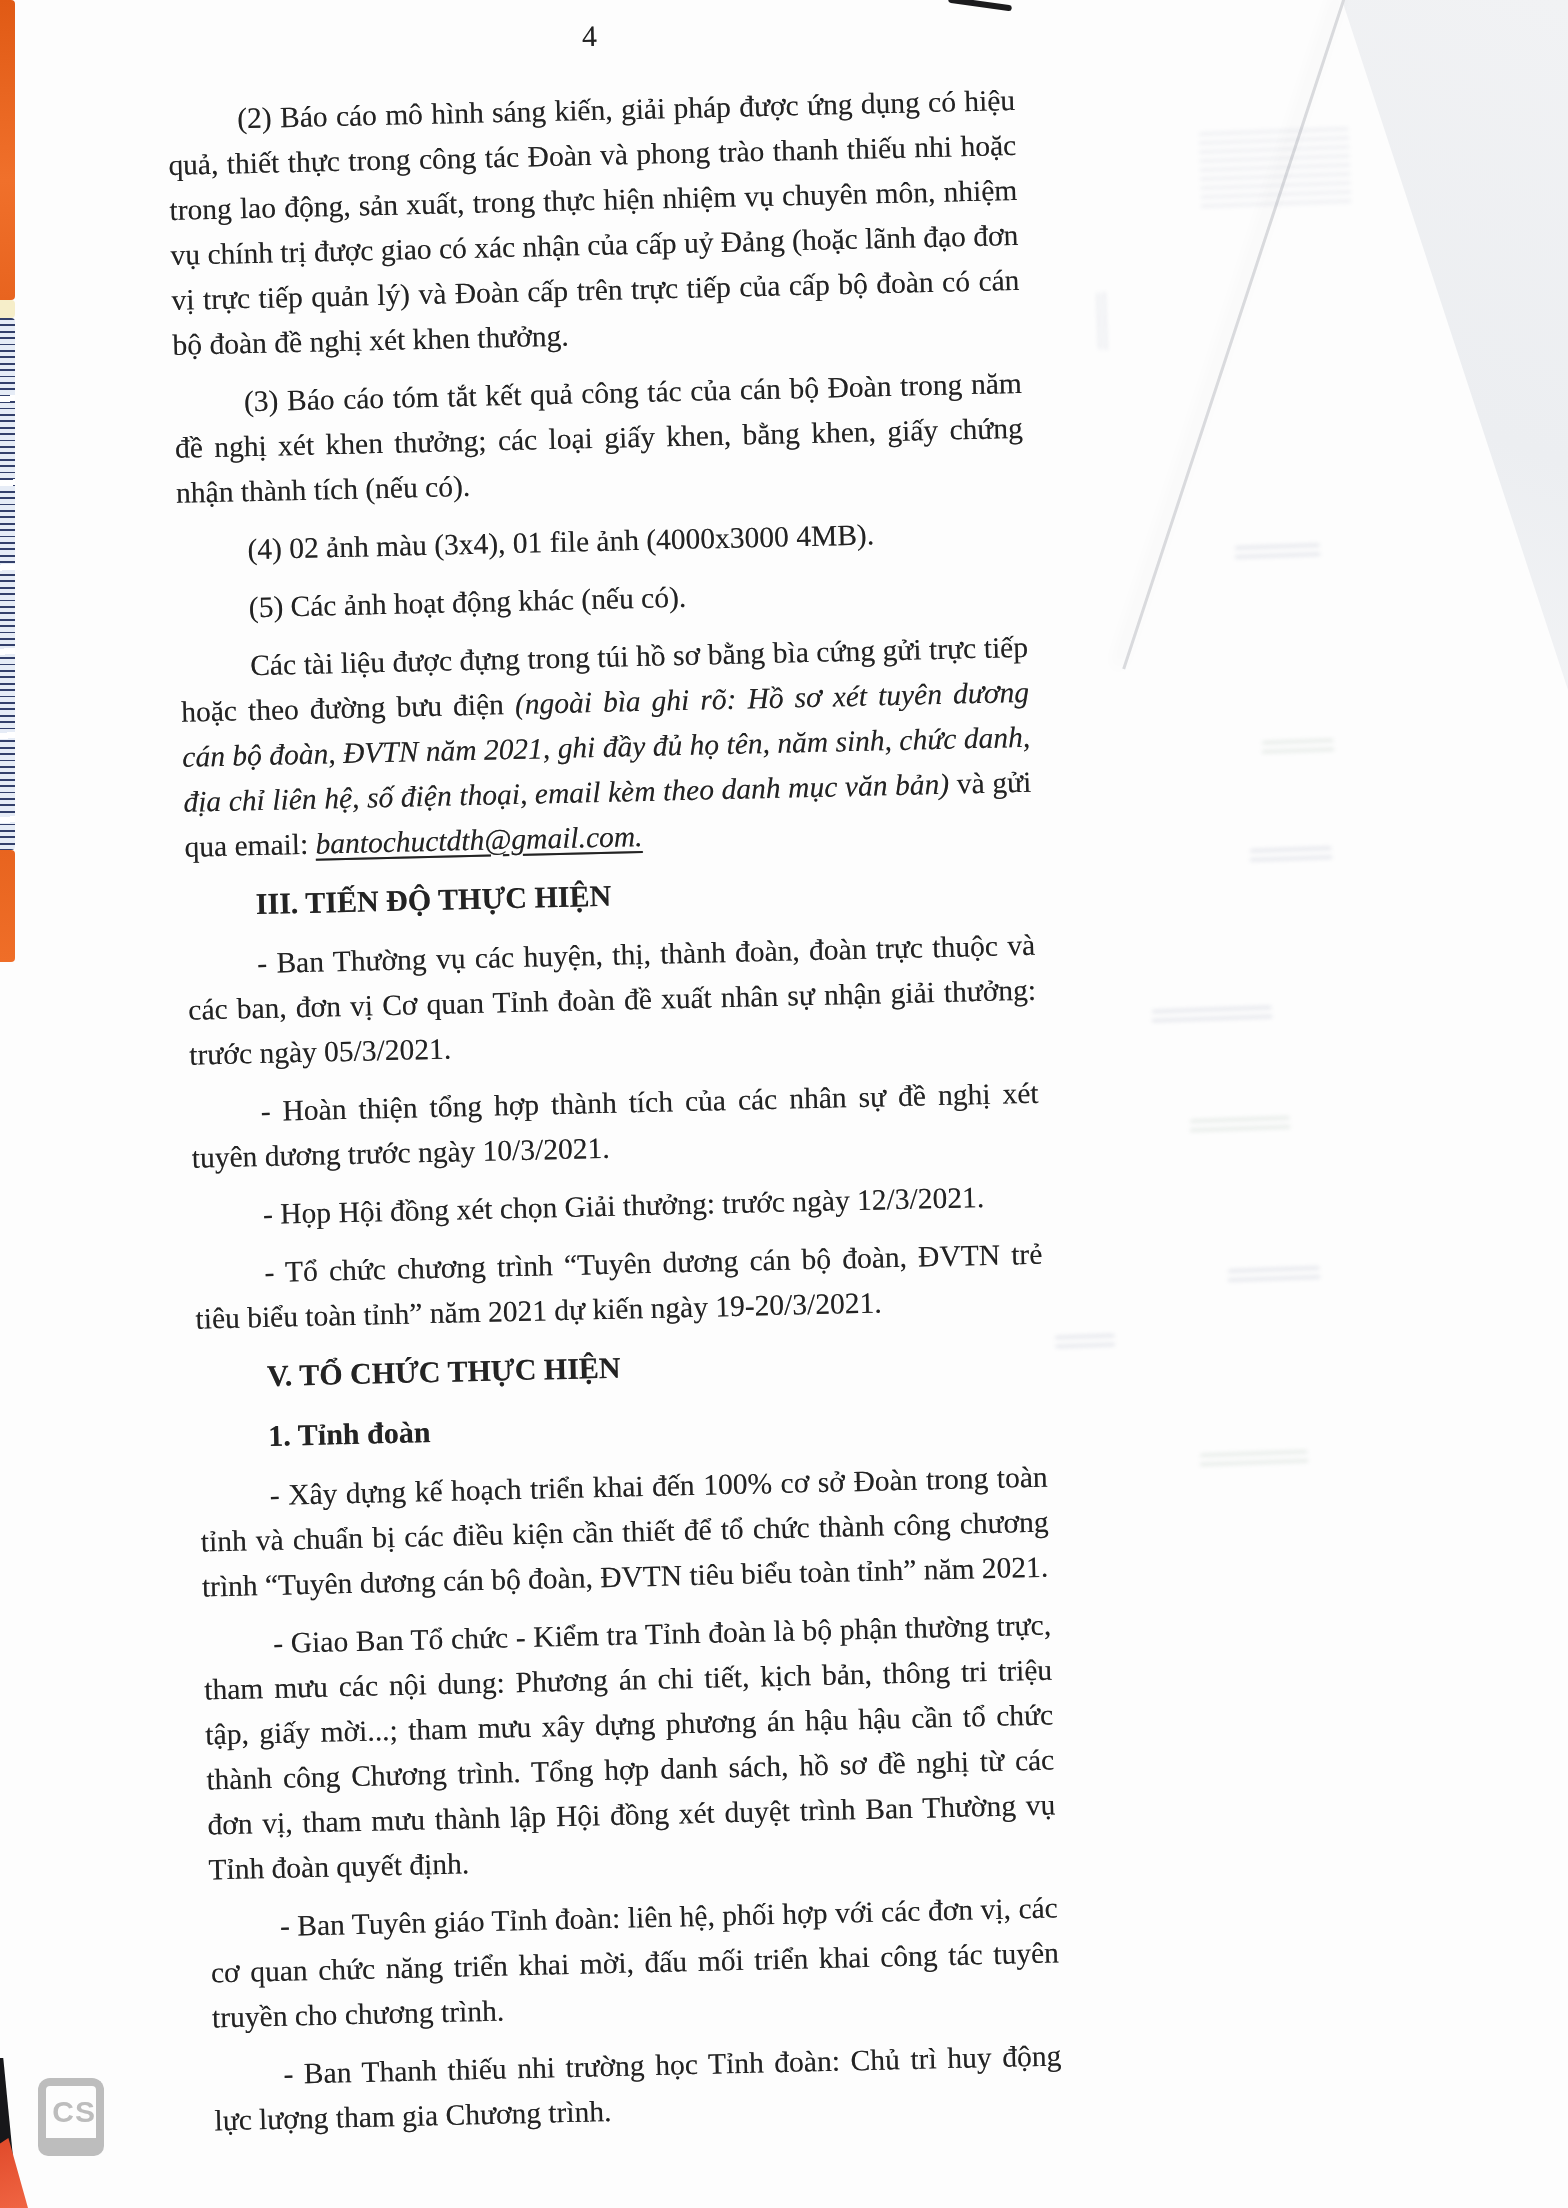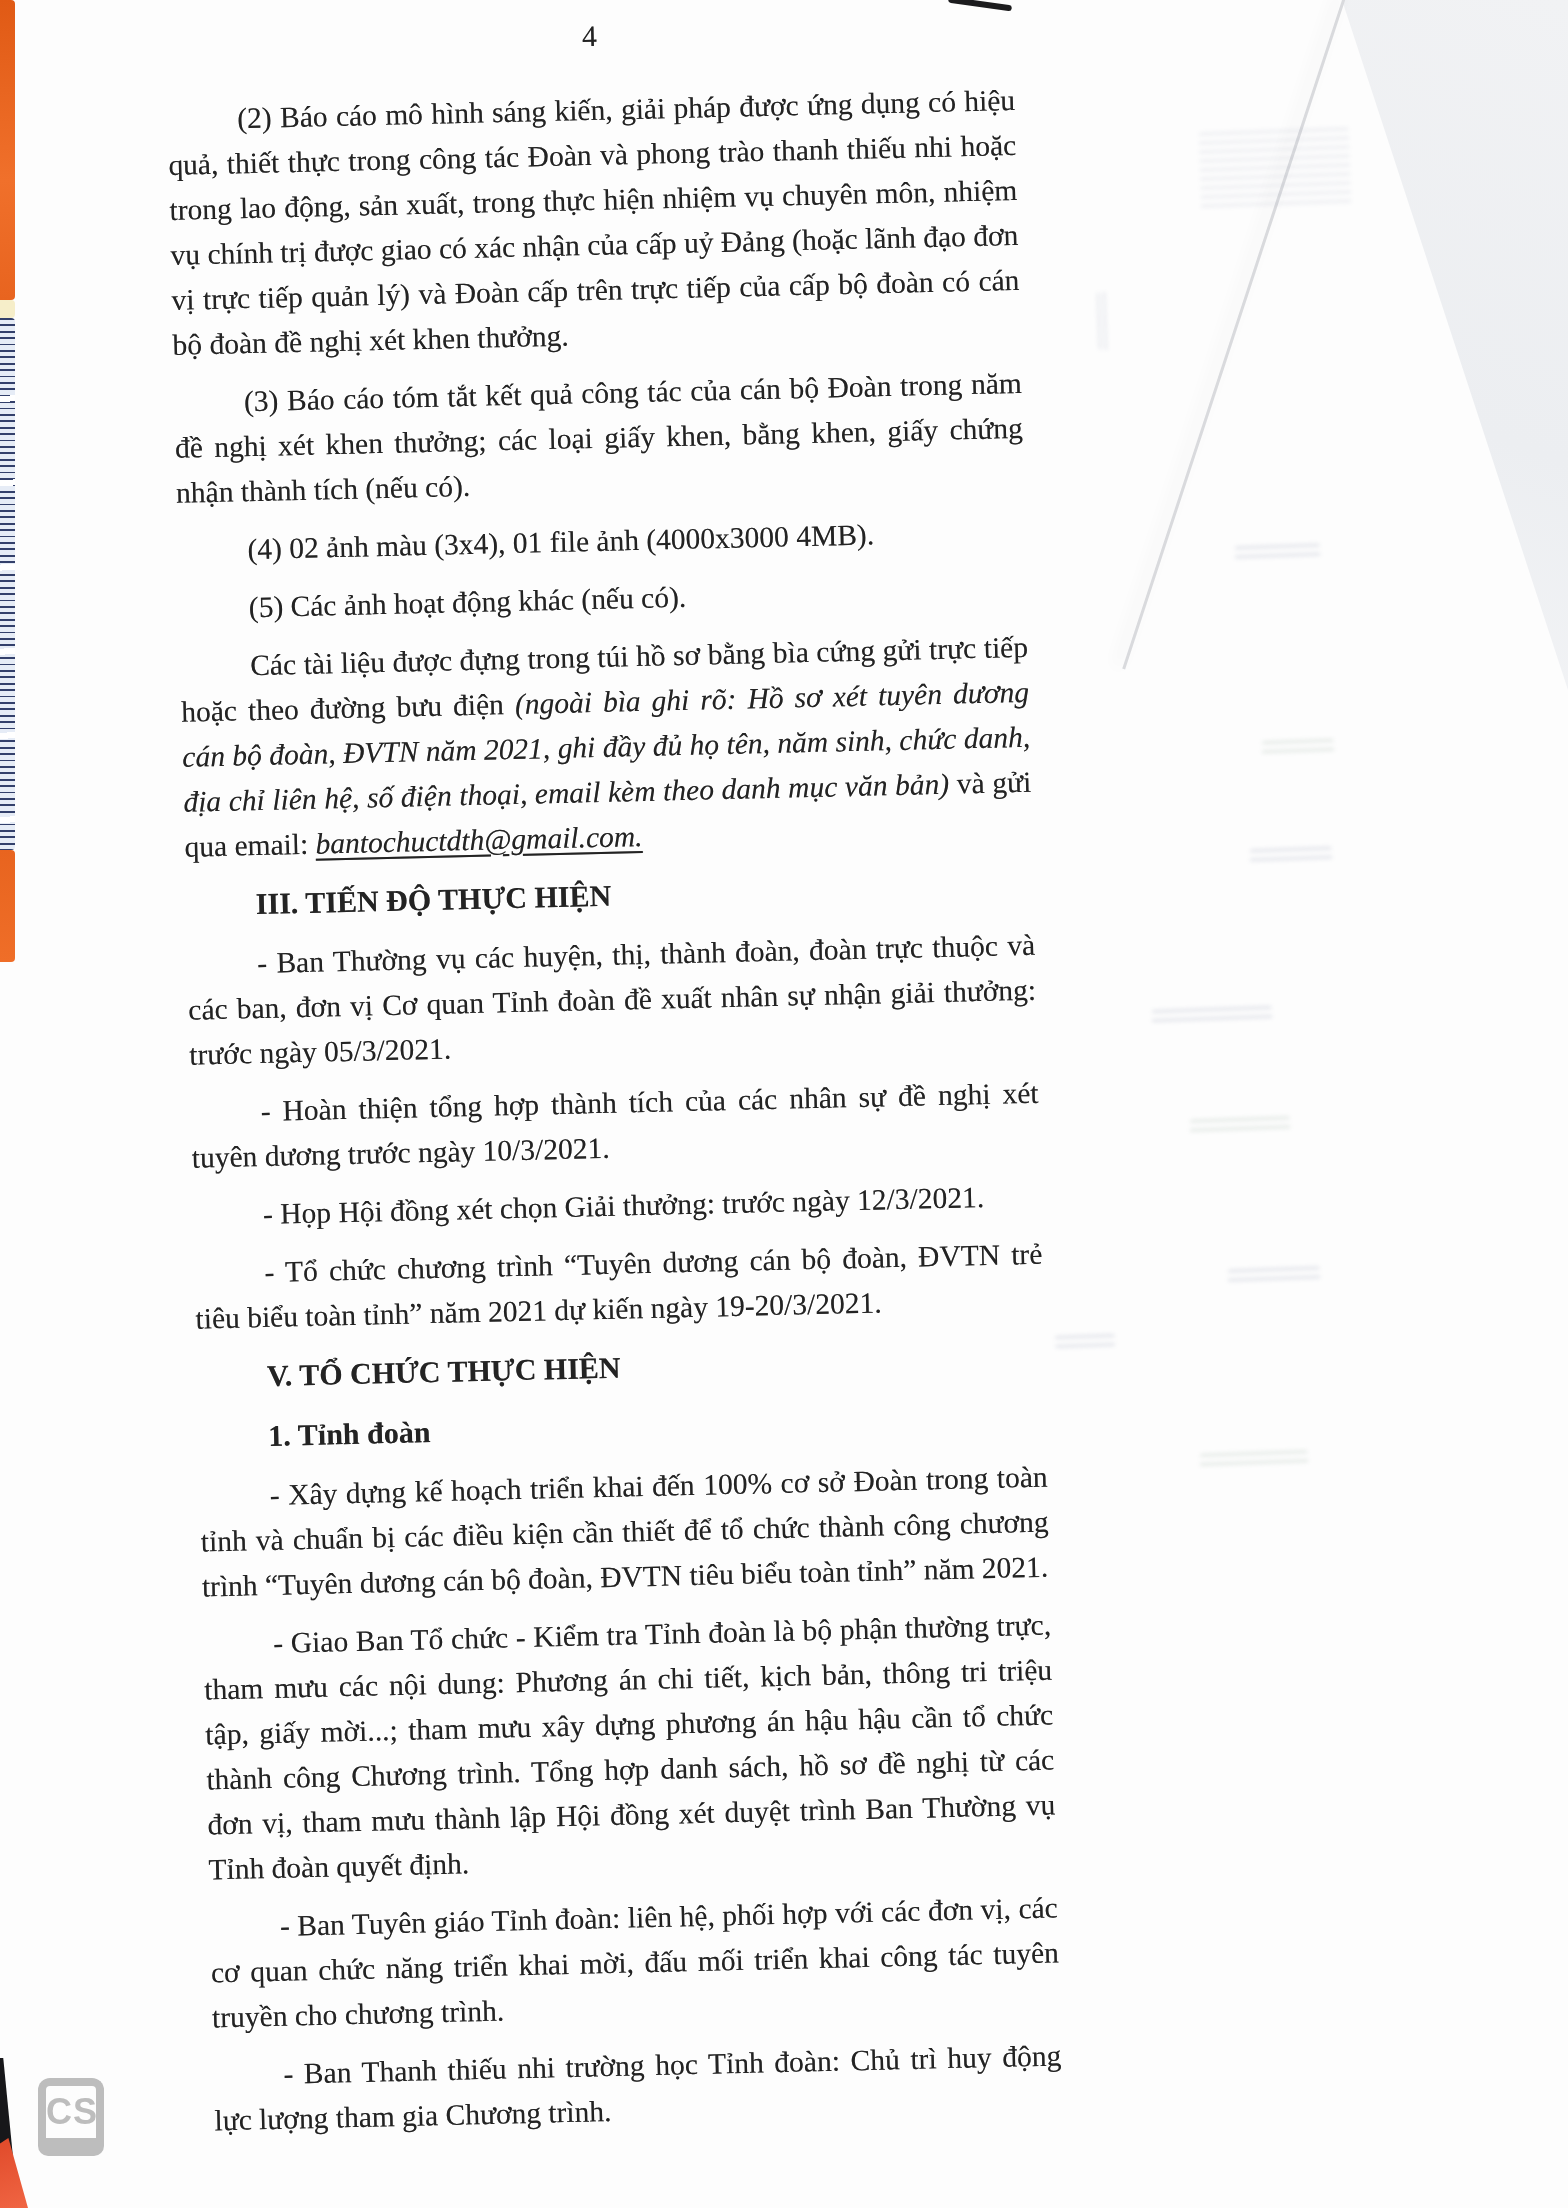--- a/index.html
+++ b/index.html
@@ -82,22 +82,22 @@
   
   .footer{
     position:absolute;left:38px;top:2078px;
     display:flex;align-items:center;gap:20px;
     font-family:"Liberation Sans","DejaVu Sans",sans-serif;
   }
   .cs-logo{
     position:relative;width:50px;height:52px;
     border:8px solid #bdbdbd;border-radius:12px 12px 0 0;
     border-bottom:none;
-    display:flex;align-items:center;justify-content:flex-start;
-    color:#bdbdbd;font-weight:bold;font-size:36px;letter-spacing:1px;
+    display:flex;align-items:center;justify-content:flex-end;
+    color:#bdbdbd;font-weight:bold;font-size:30px;letter-spacing:1px;
   }
   .cs-logo-bar{
     position:absolute;left:-8px;bottom:-18px;width:66px;height:18px;
     background:#bdbdbd;border-radius:0 0 10px 10px;
   }
   .footer-text{color:#c6c6c6;font-size:46px;white-space:nowrap;}
 </style>
 </head>
 <body>
 

